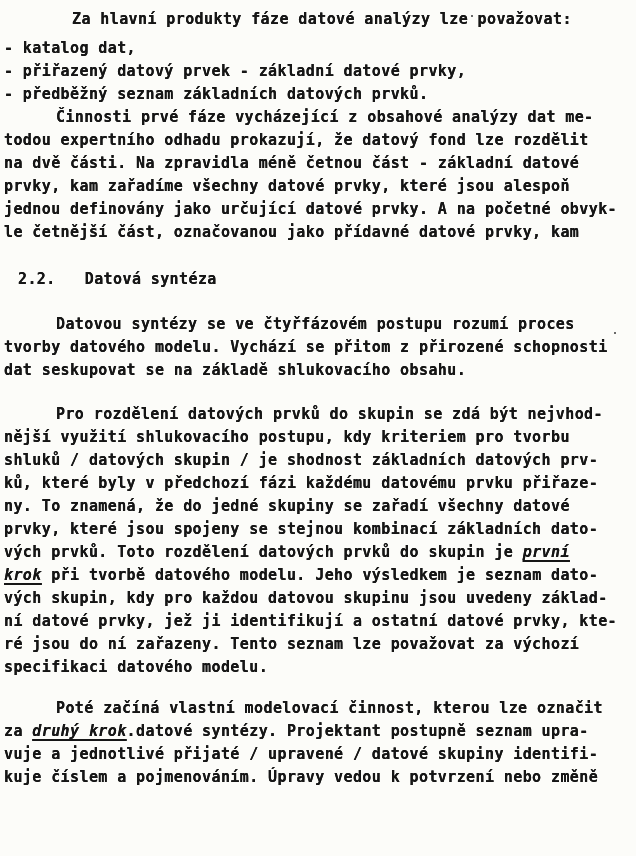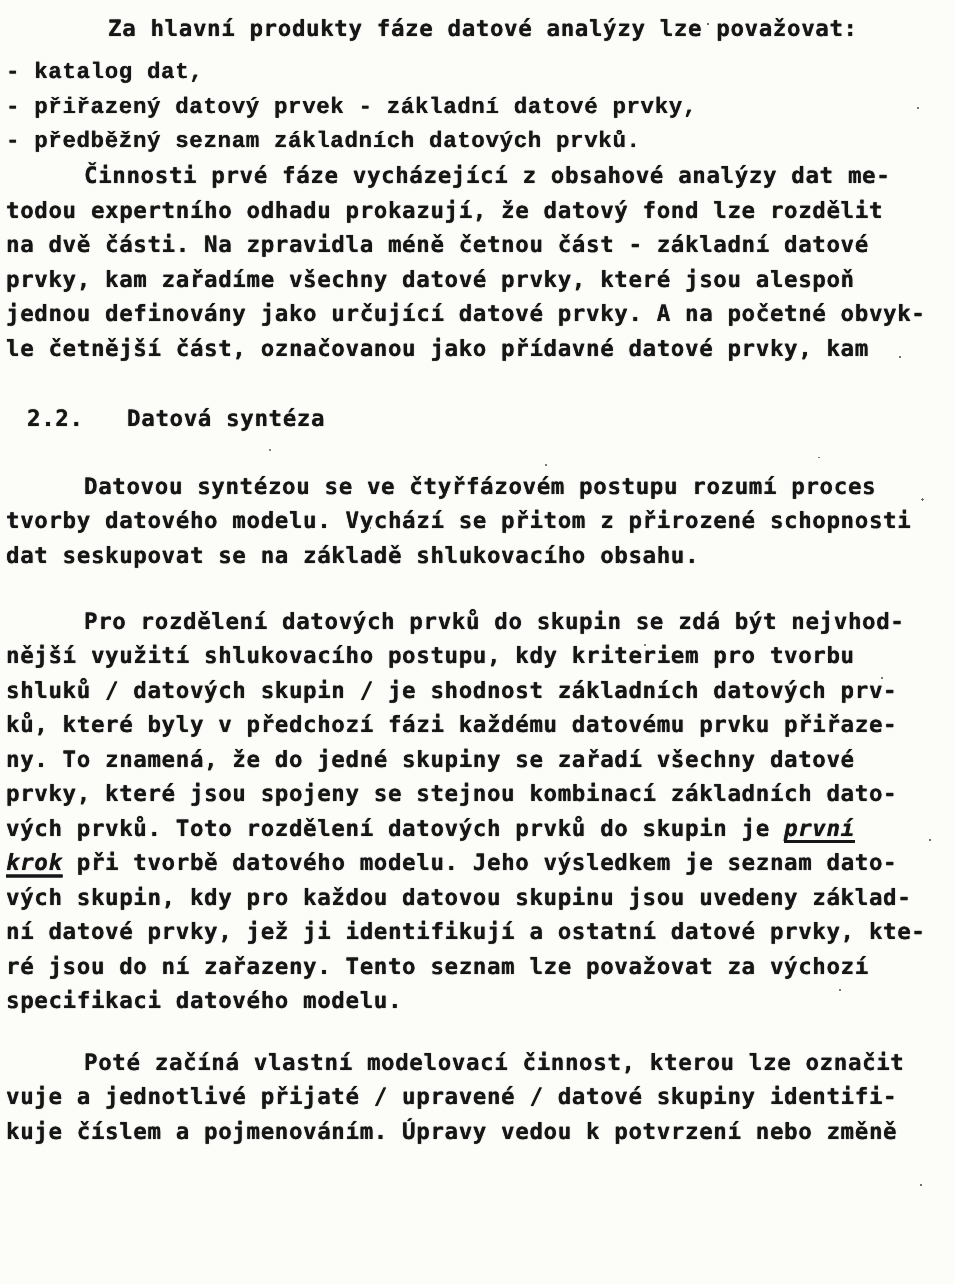--- a/index.html
+++ b/index.html
@@ -35,21 +35,21 @@
     font-weight: 700;
     letter-spacing: 0.4px;
     line-height: 23px;
     color: #161616;
     text-shadow: 0 0 0.6px currentColor;
   }
   .para { margin: 0; padding: 0; }
   .line { white-space: pre-wrap; }
   .ind    { text-indent: 52px; }
   .ind-lg { text-indent: 68px; }
-  .bullets { margin-top: 6px; font-family: Liberation Mono, monospace; }
+  .bullets { margin-top: 6px; }
   .p2 { }
   .heading { margin-top: 24px; padding-left: 14px; }
   .heading .htitle { margin-left: 29px; }
   .p3 { margin-top: 22px; }
   .p4 { margin-top: 21px; }
   .p5 { margin-top: 18px; }
   .u {
     text-decoration: underline;
     text-decoration-thickness: 1.5px;
     text-underline-offset: 3px;
@@ -78,21 +78,21 @@
     <div class="line">prvky, kam zařadíme všechny datové prvky, které jsou alespoň</div>
     <div class="line">jednou definovány jako určující datové prvky. A na početné obvyk-</div>
     <div class="line">le četnější část, označovanou jako přídavné datové prvky, kam</div>
   </div>
 
   <div class="heading">
     <span class="hnum">2.2.</span><span class="htitle">Datová syntéza</span>
   </div>
 
   <div class="para p3">
-    <div class="line ind">Datovou syntézou se ve čtyřfázovém postupu rozumí proces</div>
+    <div class="line ind">Datovou syntézy se ve čtyřfázovém postupu rozumí proces</div>
     <div class="line">tvorby datového modelu. Vychází se přitom z přirozené schopnosti</div>
     <div class="line">dat seskupovat se na základě shlukovacího obsahu.</div>
   </div>
 
   <div class="para p4">
     <div class="line ind">Pro rozdělení datových prvků do skupin se zdá být nejvhod-</div>
     <div class="line">nější využití shlukovacího postupu, kdy kriteriem pro tvorbu</div>
     <div class="line">shluků / datových skupin / je shodnost základních datových prv-</div>
     <div class="line">ků, které byly v předchozí fázi každému datovému prvku přiřaze-</div>
     <div class="line">ny. To znamená, že do jedné skupiny se zařadí všechny datové</div>
@@ -100,17 +100,18 @@
     <div class="line"><span>vých prvků. Toto rozdělení datových prvků do skupin je </span><span class="u">první</span></div>
     <div class="line"><span class="u">krok</span><span> při tvorbě datového modelu. Jeho výsledkem je seznam dato-</span></div>
     <div class="line">vých skupin, kdy pro každou datovou skupinu jsou uvedeny základ-</div>
     <div class="line">ní datové prvky, jež ji identifikují a ostatní datové prvky, kte-</div>
     <div class="line">ré jsou do ní zařazeny. Tento seznam lze považovat za výchozí</div>
     <div class="line">specifikaci datového modelu.</div>
   </div>
 
   <div class="para p5">
     <div class="line ind">Poté začíná vlastní modelovací činnost, kterou lze označit</div>
+    <div class="line"><span>za </span><span class="u">druhý krok</span><span>.datové syntézy. Projektant postupně seznam upra-</span></div>
     <div class="line">vuje a jednotlivé přijaté / upravené / datové skupiny identifi-</div>
     <div class="line">kuje číslem a pojmenováním. Úpravy vedou k potvrzení nebo změně</div>
   </div>
 
 </div>
 
 </body></html>

